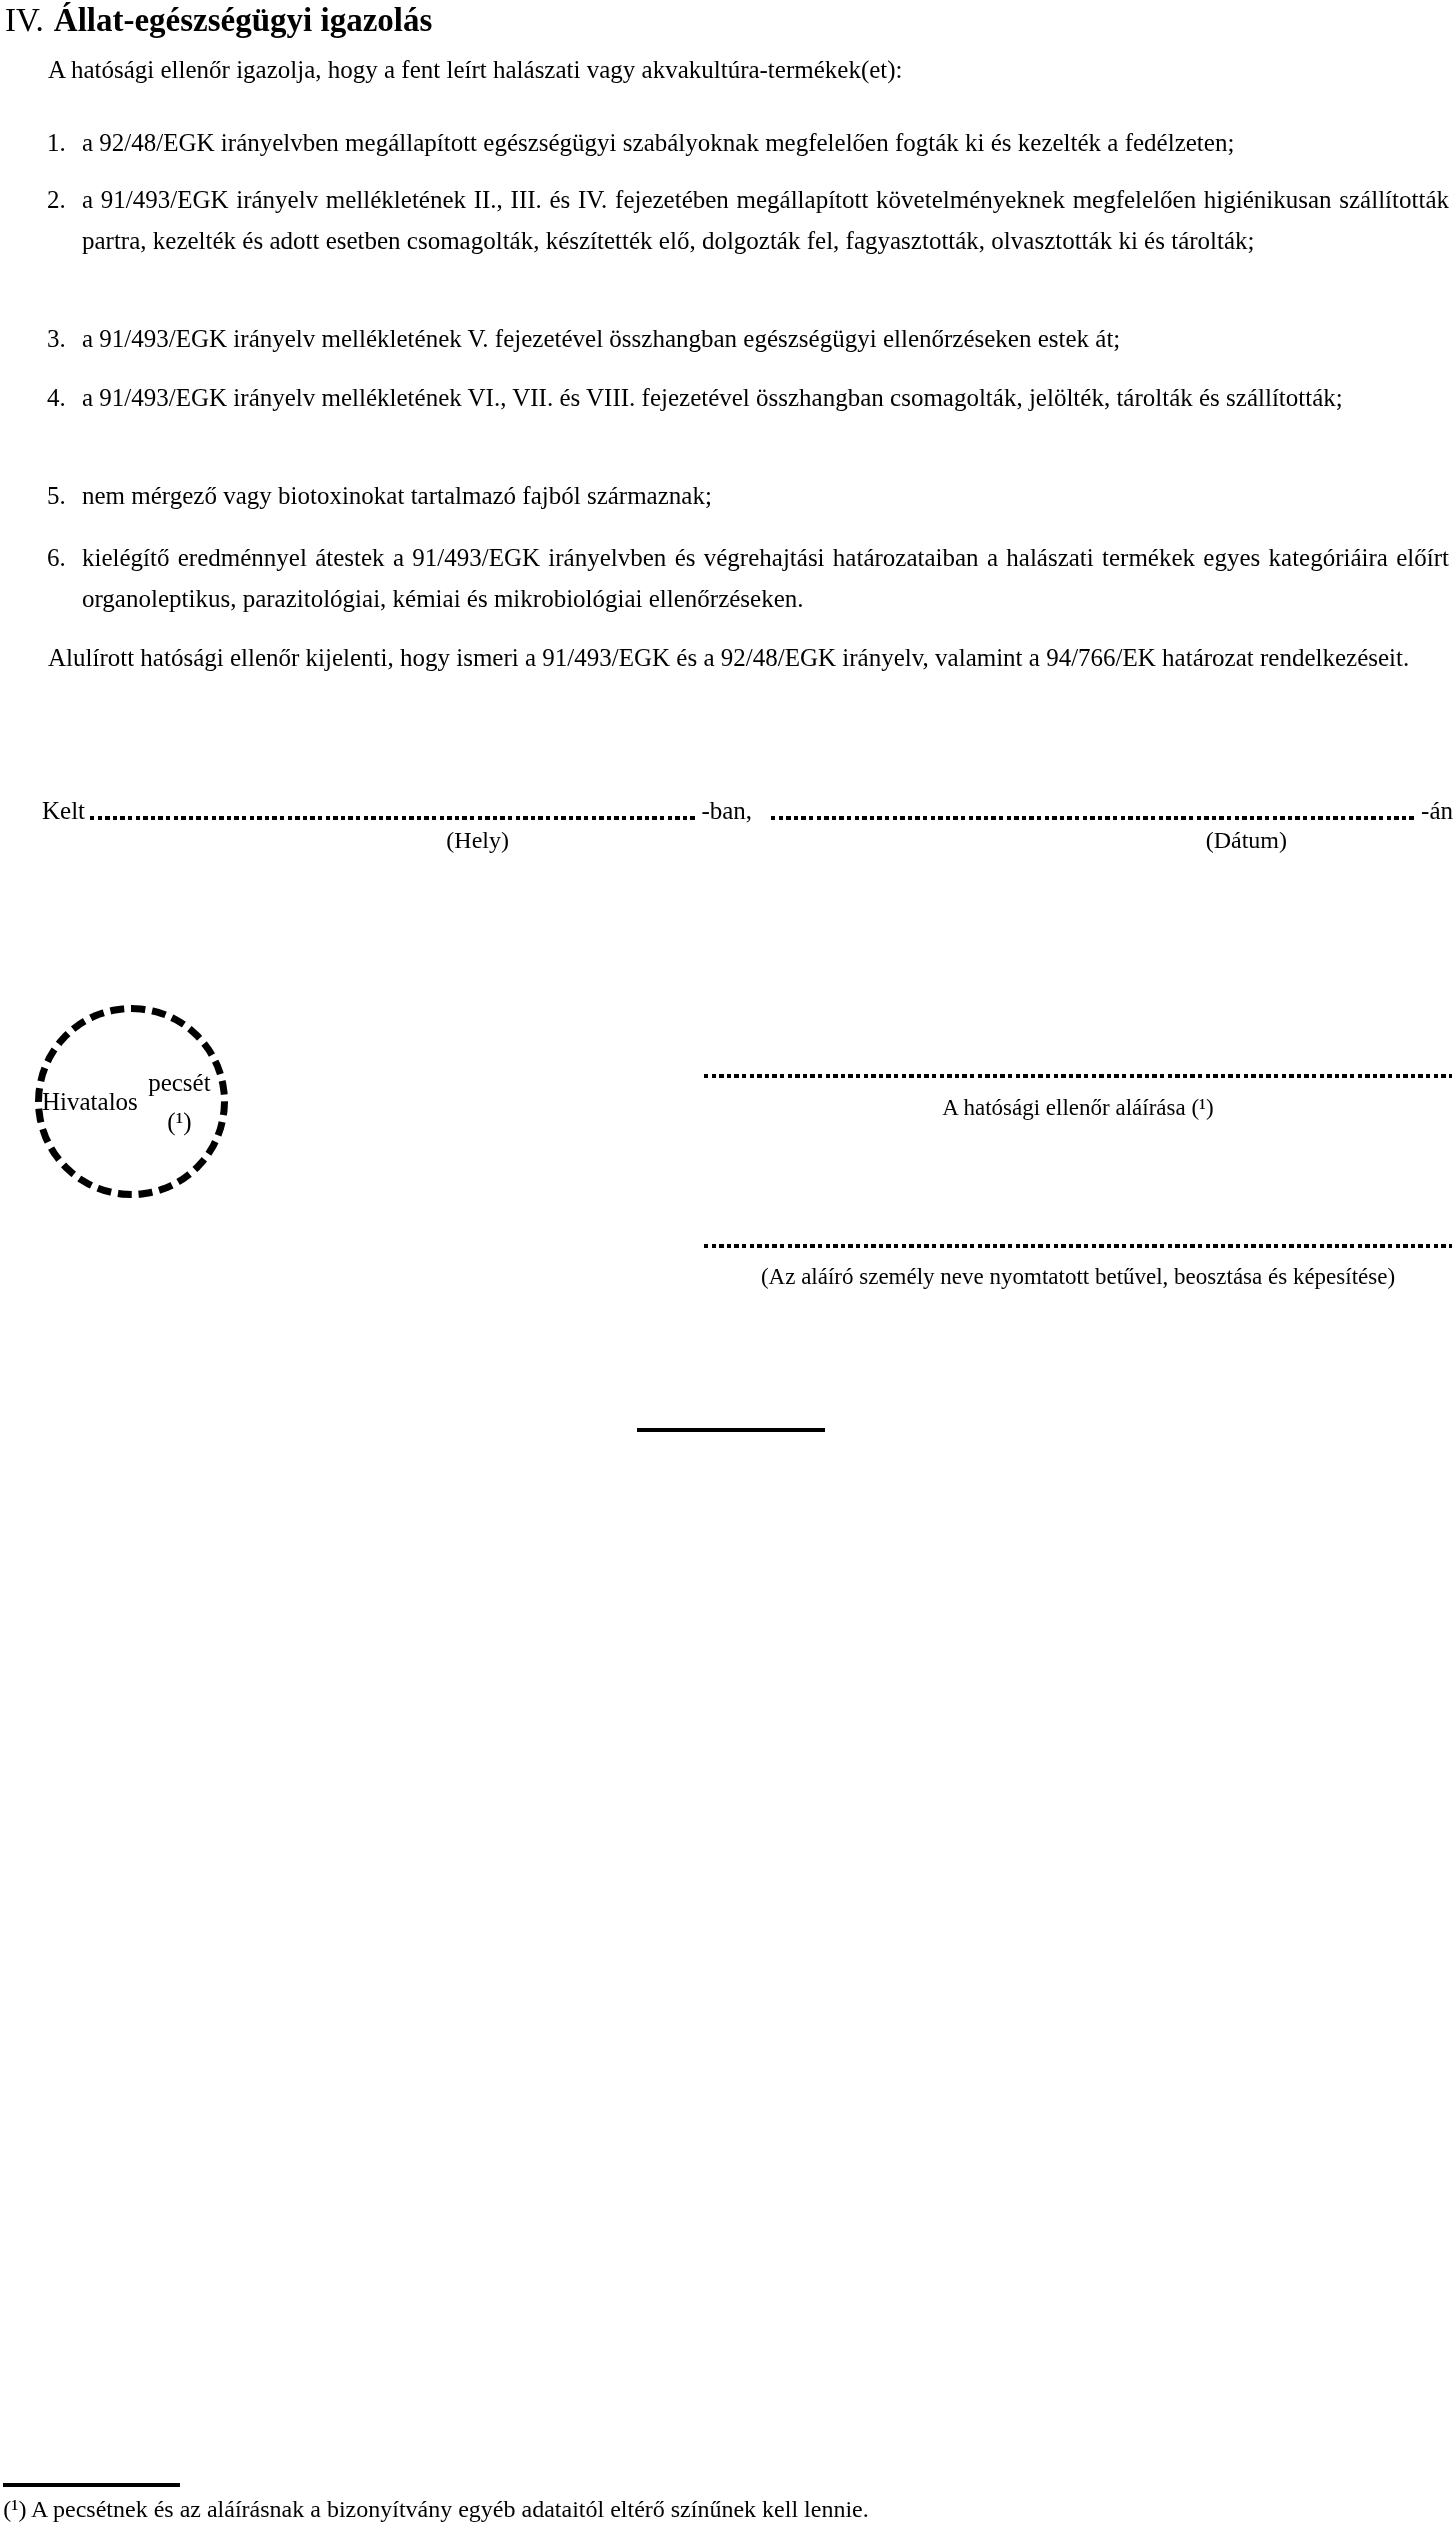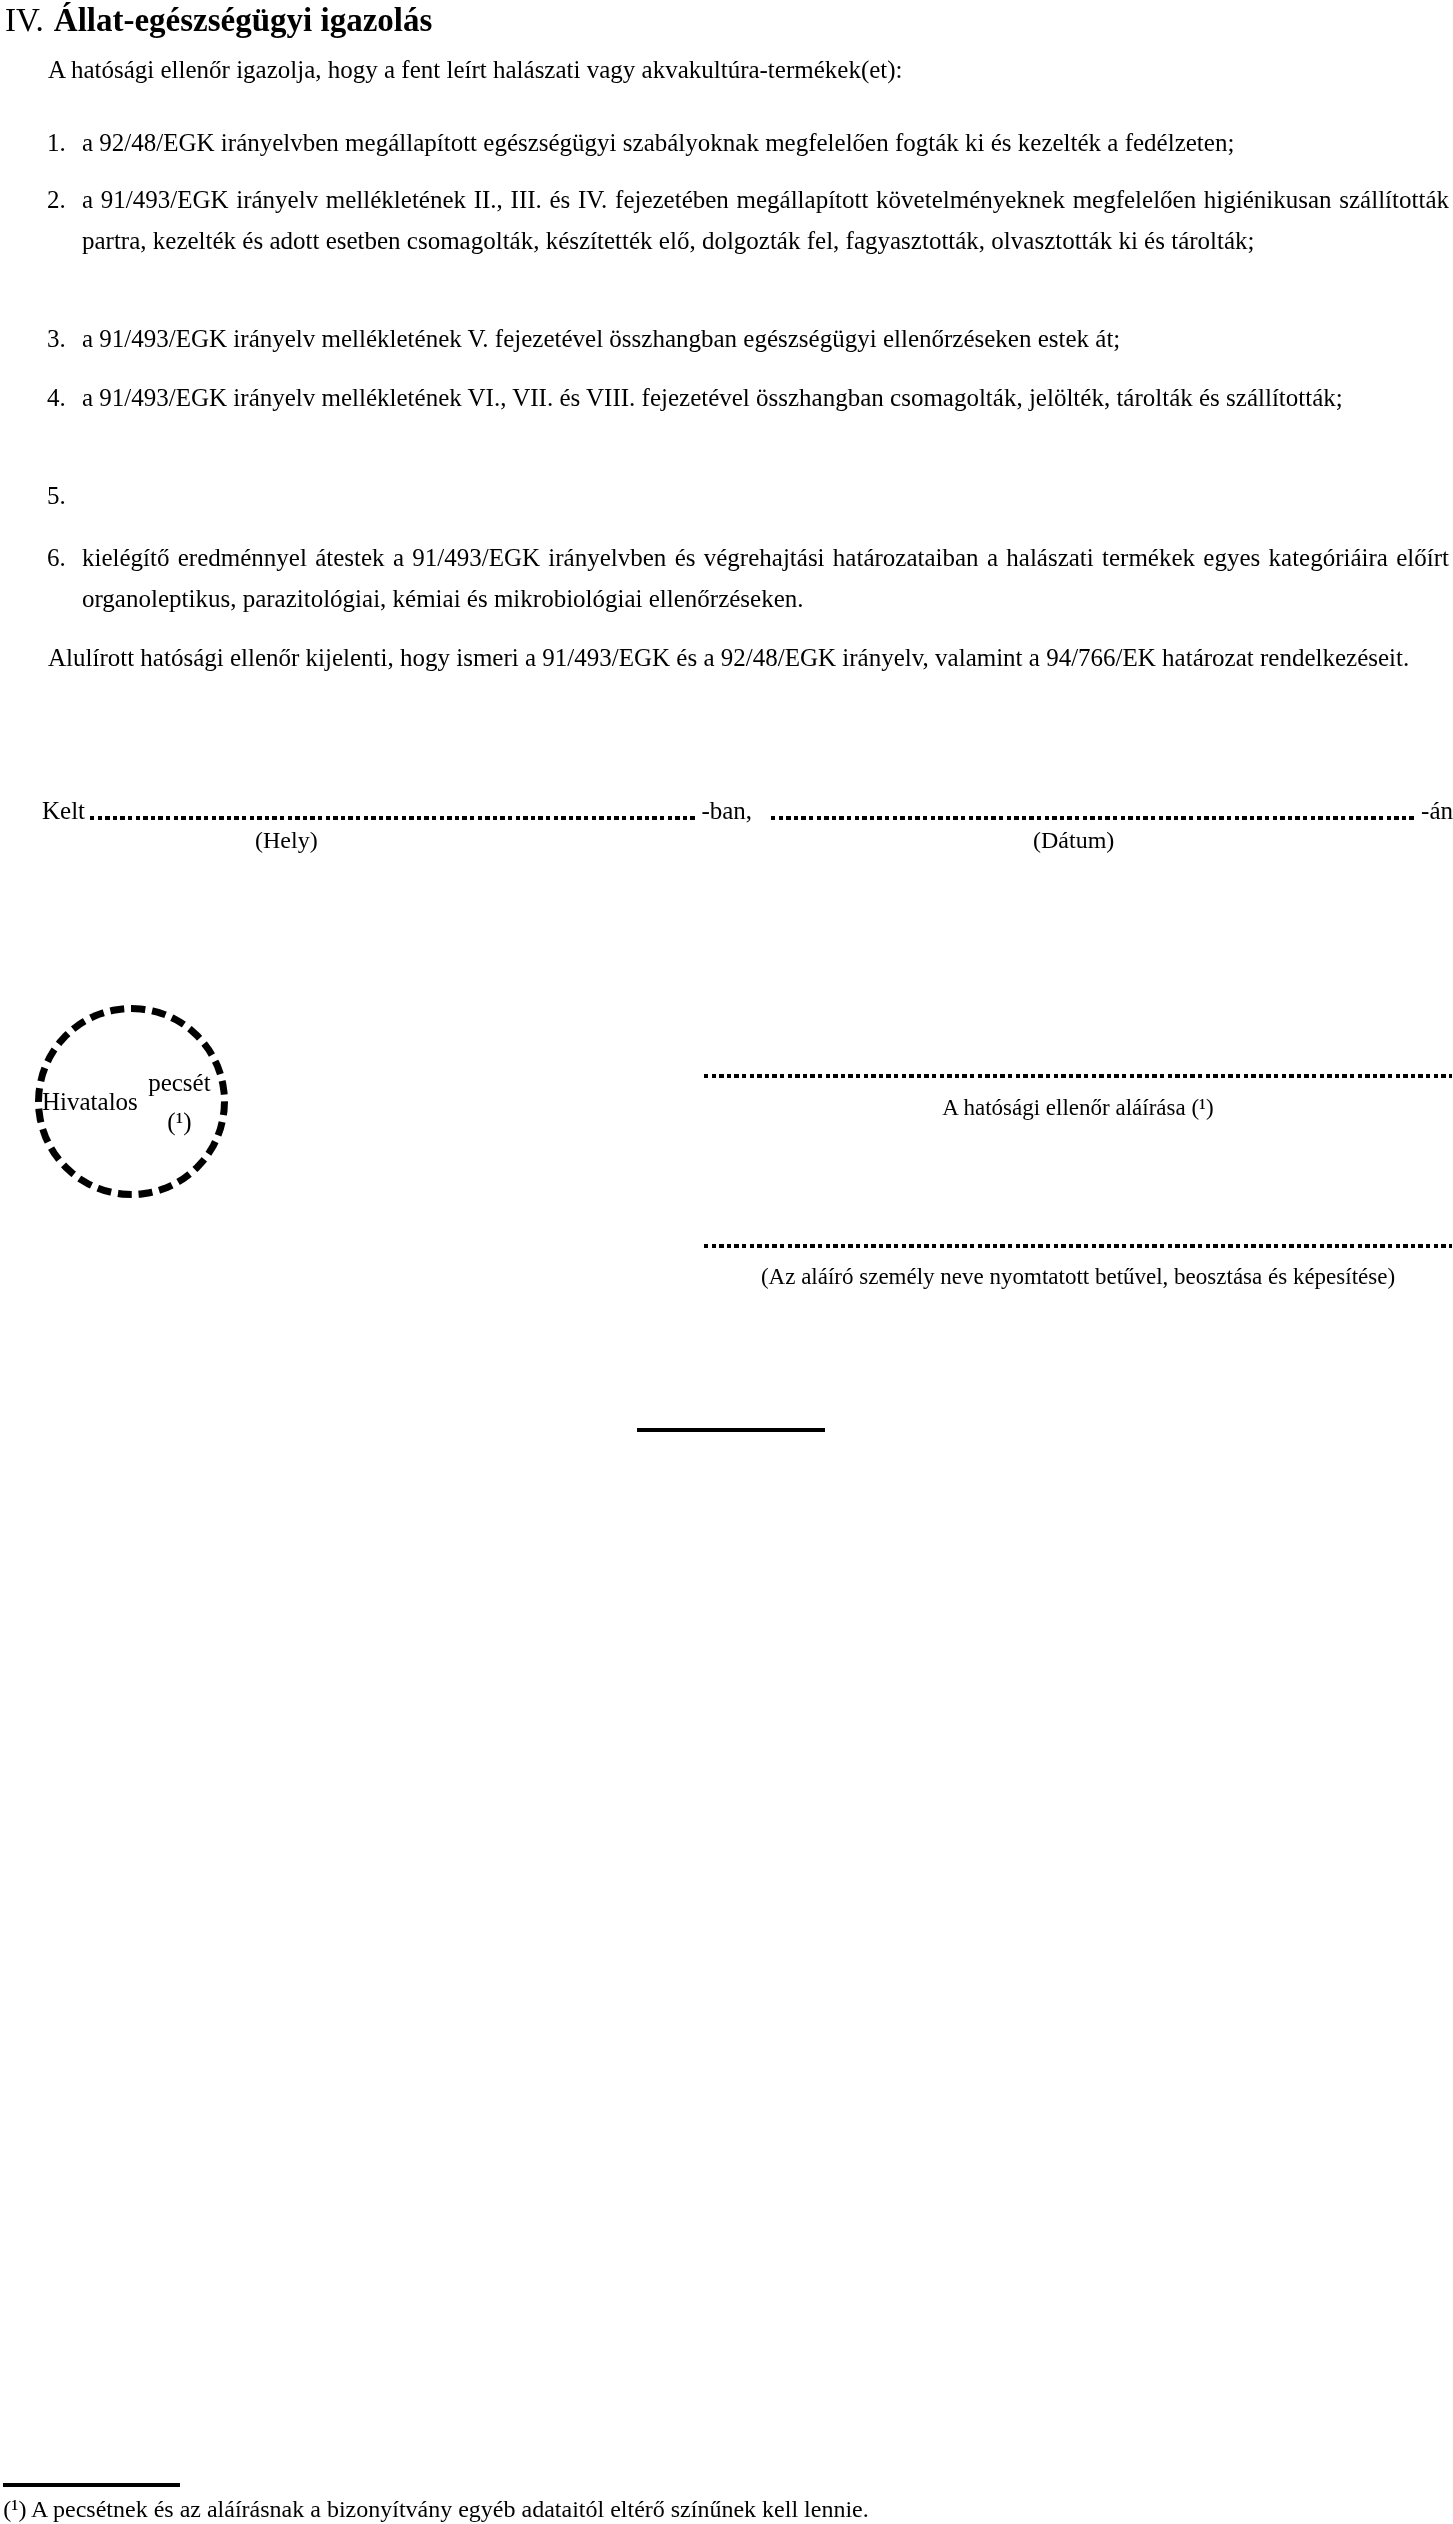--- a/index.html
+++ b/index.html
@@ -82,21 +82,21 @@
     margin: 0 5px 9px 5px;
     background-image: repeating-linear-gradient(90deg, #000 0 4.4px, transparent 4.4px 7.6px);
   }
   .leader-place { flex-grow: 0.94; }
   .leader-date  { flex-grow: 1; margin-left: 19px; }
 
   .sub-label {
     position: absolute;
     font-size: 24px;
     line-height: 32px;
-    text-align: left;
+    text-align: right;
   }
   .place-label { left: 255px; top: 824px; width: 254px; }
   .date-label  { left: 1033px; top: 824px; width: 254px; }
 
   .stamp {
     position: absolute;
     left: 35px;
     top: 1005px;
     width: 193px;
     height: 193px;
@@ -179,20 +179,21 @@
   <div class="item item-3">
     <span class="num">3.</span>
     <span>a 91/493/EGK irányelv mellékletének V. fejezetével összhangban egészségügyi ellenőrzéseken estek át;</span>
   </div>
   <div class="item item-4">
     <span class="num">4.</span>
     <span>a 91/493/EGK irányelv mellékletének VI., VII. és VIII. fejezetével összhangban csomagolták, jelölték, tárolták és szállították;</span>
   </div>
   <div class="item item-5">
     <span class="num">5.</span>
+    <span>nem mérgező vagy biotoxinokat tartalmazó fajból származnak;</span>
   </div>
   <div class="item item-6">
     <span class="num">6.</span>
     <span>kielégítő eredménnyel átestek a 91/493/EGK irányelvben és végrehajtási határozataiban a halászati termékek egyes kategóriáira előírt organoleptikus, parazitológiai, kémiai és mikrobiológiai ellenőrzéseken.</span>
   </div>
 
   <div class="declaration">Alulírott hatósági ellenőr kijelenti, hogy ismeri a 91/493/EGK és a 92/48/EGK irányelv, valamint a 94/766/EK határozat rendelkezéseit.</div>
 
   <div class="kelt-row">
     <span>Kelt</span>

